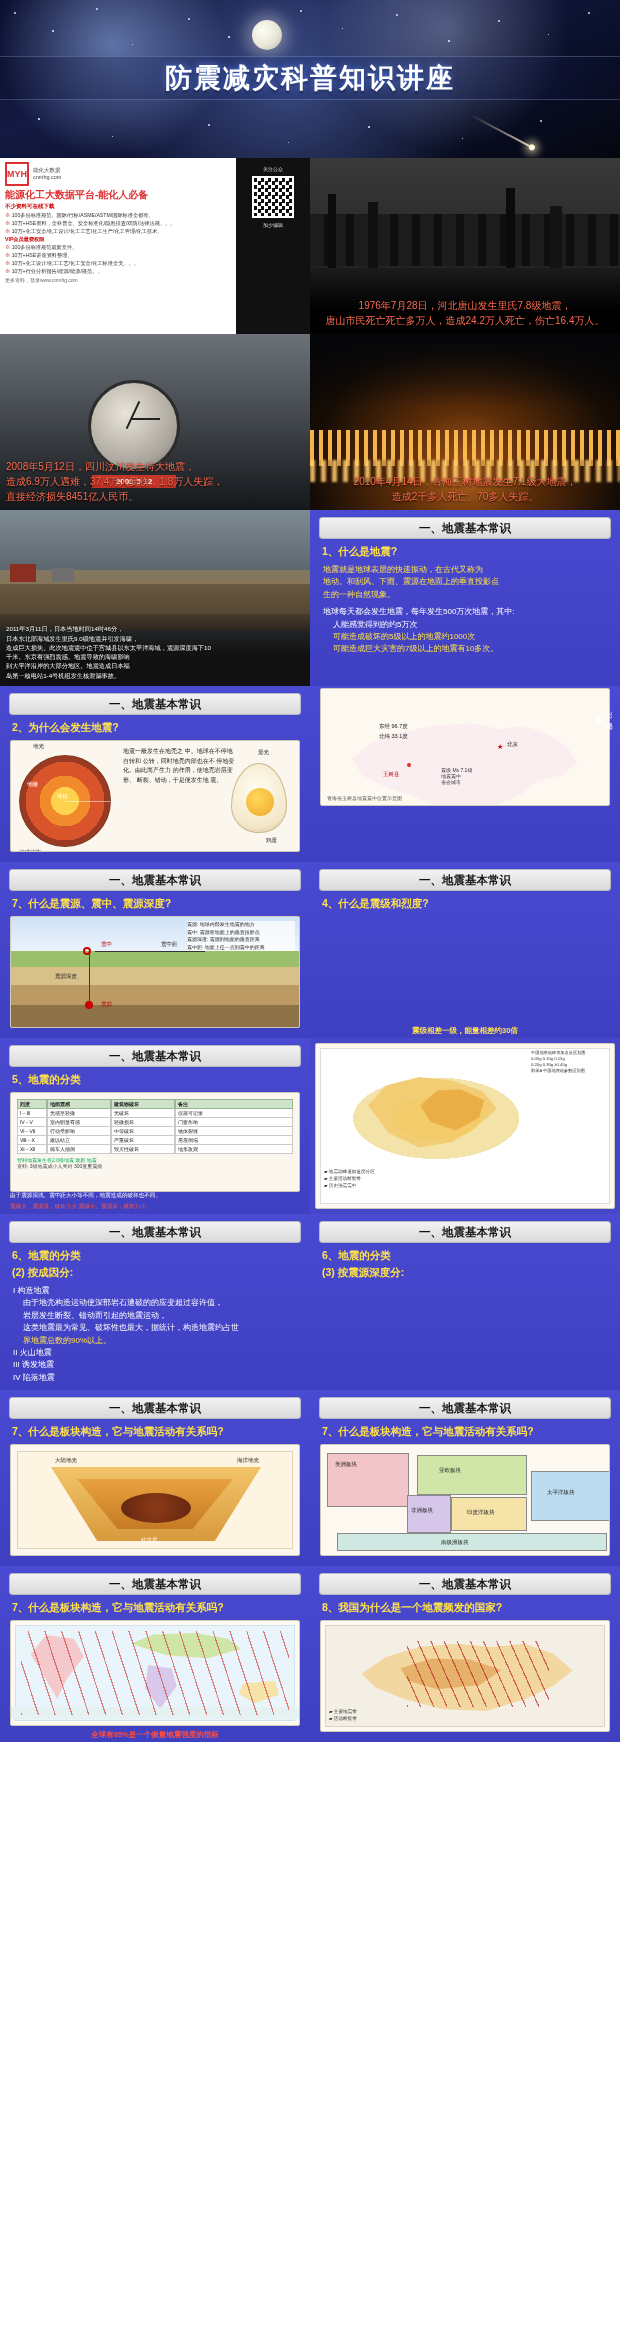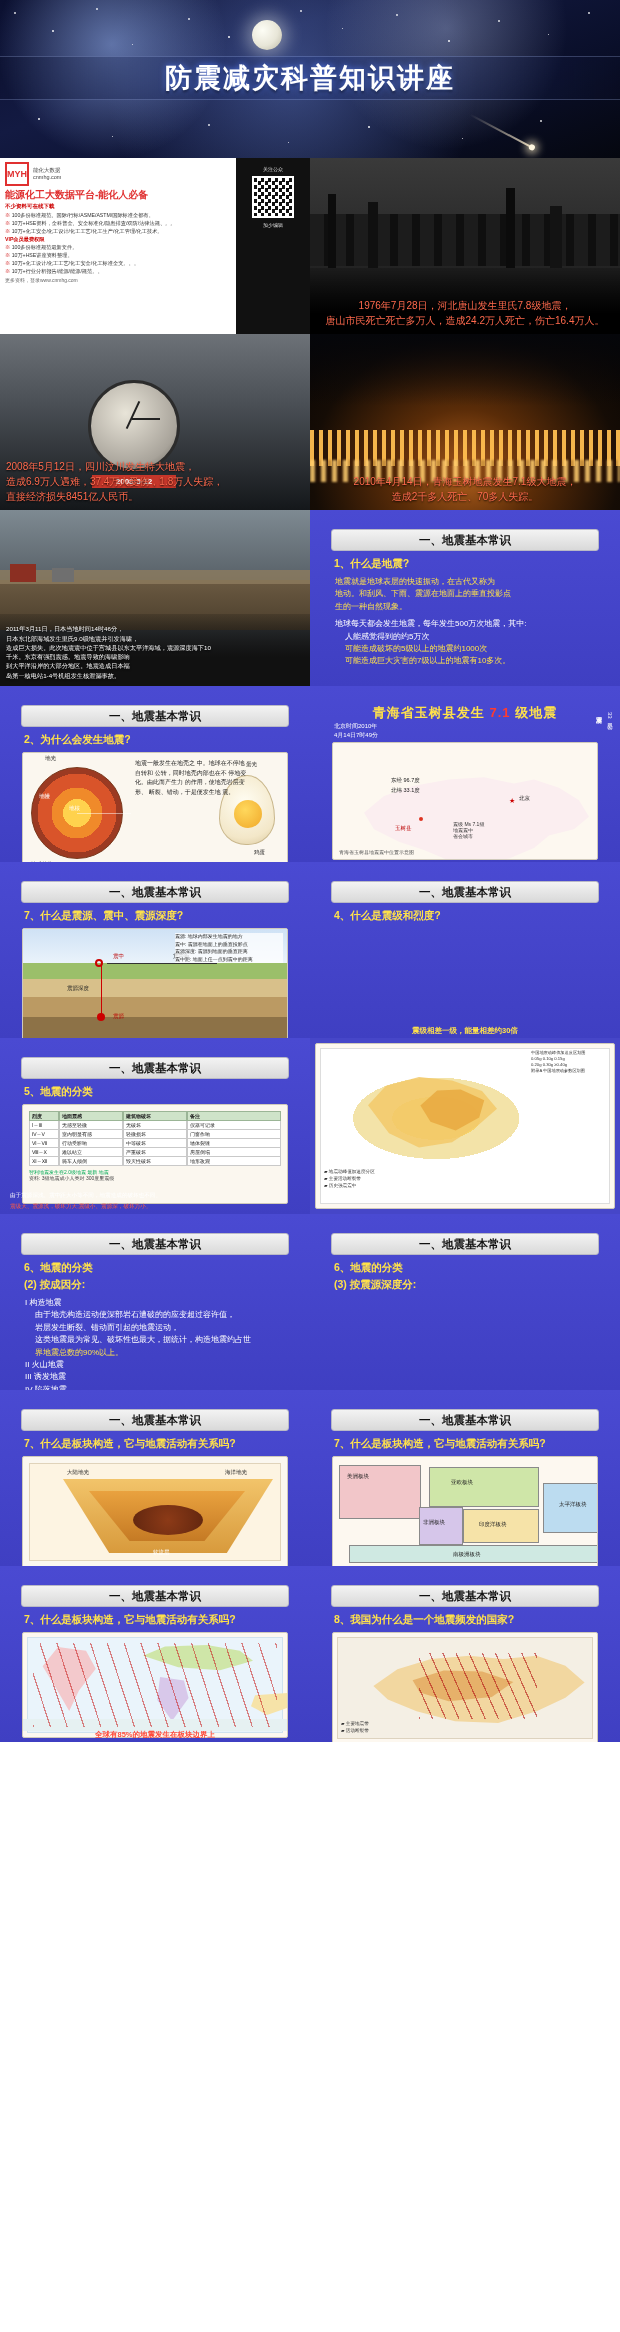--- a/index.html
+++ b/index.html
@@ -57,21 +57,21 @@
   .grid { display: flex; flex-wrap: wrap; width: 620px; }
   .slide {
     width: 310px; height: 176px; position: relative; overflow: hidden;
     background: #4646c8;
   }
   .slide.dark { background: #0f1014; }
 
   
   .blue {
     background: linear-gradient(180deg,#4a4ad2 0%, #3f3fc2 100%);
-    padding: 12px;
+    padding: 0;
   }
   .bar {
     margin: 7px 9px 0 9px; height: 22px; border-radius: 3px;
     background: linear-gradient(180deg,#f3f3f3,#d9d9d9);
     border: 1px solid #b9b9c6;
     display: flex; align-items: center; justify-content: center;
   }
   .bar .t { font-size: 11.5px; font-weight: bold; color: #111; }
   .sub {
     margin: 6px 12px 0 12px; font-size: 10.5px; font-weight: bold; color: #ffe24a;
@@ -348,29 +348,20 @@
           <span>公转，同时地壳内部也在不</span>
           <span>停地变化。由此而产生力</span>
           <span>的作用，使地壳岩层变形、</span>
           <span>断裂、错动，于是便发生地</span>
           <span>震。</span>
         </div>
       </div>
     </div>
 
     <div class="slide blue">
-      <div class="cmap-title">
-        <div class="cmap-t1">
-          <span>青海省玉树县发生</span>
-          <span class="big">7.1</span>
-          <span>级地震</span>
-        </div>
-        <div class="cmap-meta">北京时间2010年</div>
-        <div class="cmap-meta">4月14日7时49分</div>
-      </div>
       <div class="panel map" style="height:118px;margin-top:2px">
         <div class="china"></div>
         <div class="dotmark" style="left:86px;top:74px"></div>
         <div class="starmark" style="left:176px;top:54px">★</div>
         <div class="lbl" style="left:62px;top:82px;color:#b00">玉树县</div>
         <div class="lbl" style="left:186px;top:52px">北京</div>
         <div class="lbl" style="left:58px;top:44px">北纬 33.1度</div>
         <div class="lbl" style="left:58px;top:34px">东经 96.7度</div>
         <div class="legend" style="left:120px;bottom:20px">
           <div>震级 Ms 7.1级</div>
@@ -579,21 +570,21 @@
         <div style="position:absolute;left:120px;top:12px;width:110px;height:36px;background:#cfe6a8;
              clip-path:polygon(0 30%,20% 4%,58% 0,88% 16%,100% 44%,70% 70%,32% 62%)"></div>
         <div style="position:absolute;left:126px;top:44px;width:46px;height:44px;background:#d8c8ea;
              clip-path:polygon(24% 0,76% 8%,86% 48%,50% 100%,18% 52%)"></div>
         <div style="position:absolute;left:228px;top:60px;width:40px;height:22px;background:#f6e3a8;
              clip-path:polygon(10% 10%,90% 0,100% 62%,40% 100%,0 60%)"></div>
         <div style="position:absolute;left:0;right:0;bottom:6px;height:12px;background:#e6f1f2"></div>
         <div style="position:absolute;left:10px;top:10px;right:10px;bottom:10px;
              background:repeating-linear-gradient(72deg, rgba(200,30,30,.55) 0 1.2px, transparent 1.2px 16px)"></div>
       </div>
-      <div class="fnote red">全球有85%的地震发生在板块边界上</div>
+      <div class="fnote red">全球有85%是一个衡量地震强度的指标</div>
     </div>
 
     <div class="slide blue">
       <div class="bar">
         <div class="t">一、地震基本常识</div>
       </div>
       <div class="sub">8、我国为什么是一个地震频发的国家?</div>
       <div class="panel map" style="height:112px">
         <div style="position:absolute;inset:4px;background:#f4efe4;border:1px solid #ddd3bf"></div>
         <div style="position:absolute;left:26px;top:16px;width:240px;height:84px;background:#f2d7a0;

